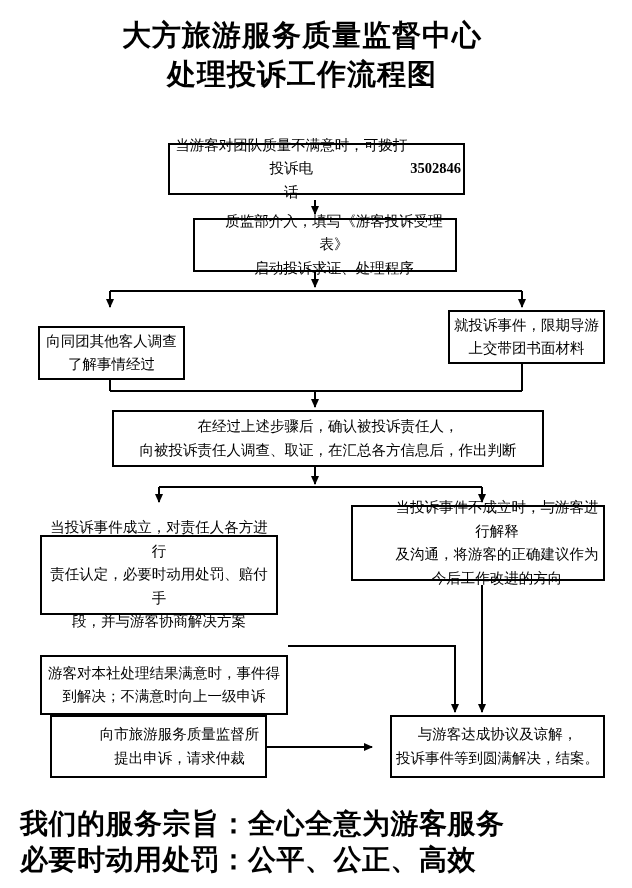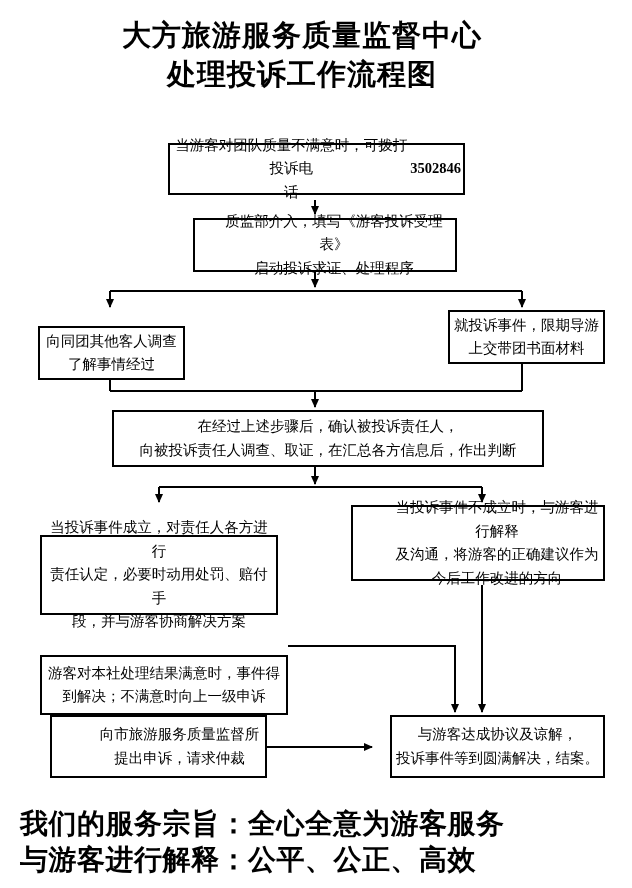--- a/index.html
+++ b/index.html
@@ -111,15 +111,15 @@
   <div id="b6" class="flow-box">游客对本社处理结果满意时，事件得
 到解决；不满意时向上一级申诉</div>
 
   <div id="b7l" class="flow-box">向市旅游服务质量监督所
 提出申诉，请求仲裁</div>
 
   <div id="b7r" class="flow-box">与游客达成协议及谅解，
 投诉事件等到圆满解决，结案。</div>
 
   <div class="footer">我们的服务宗旨：全心全意为游客服务
-与游客进行解释：公平、公正、高效</div>
+必要时动用处罚：公平、公正、高效</div>
 
 </div>
 
 </body></html>

